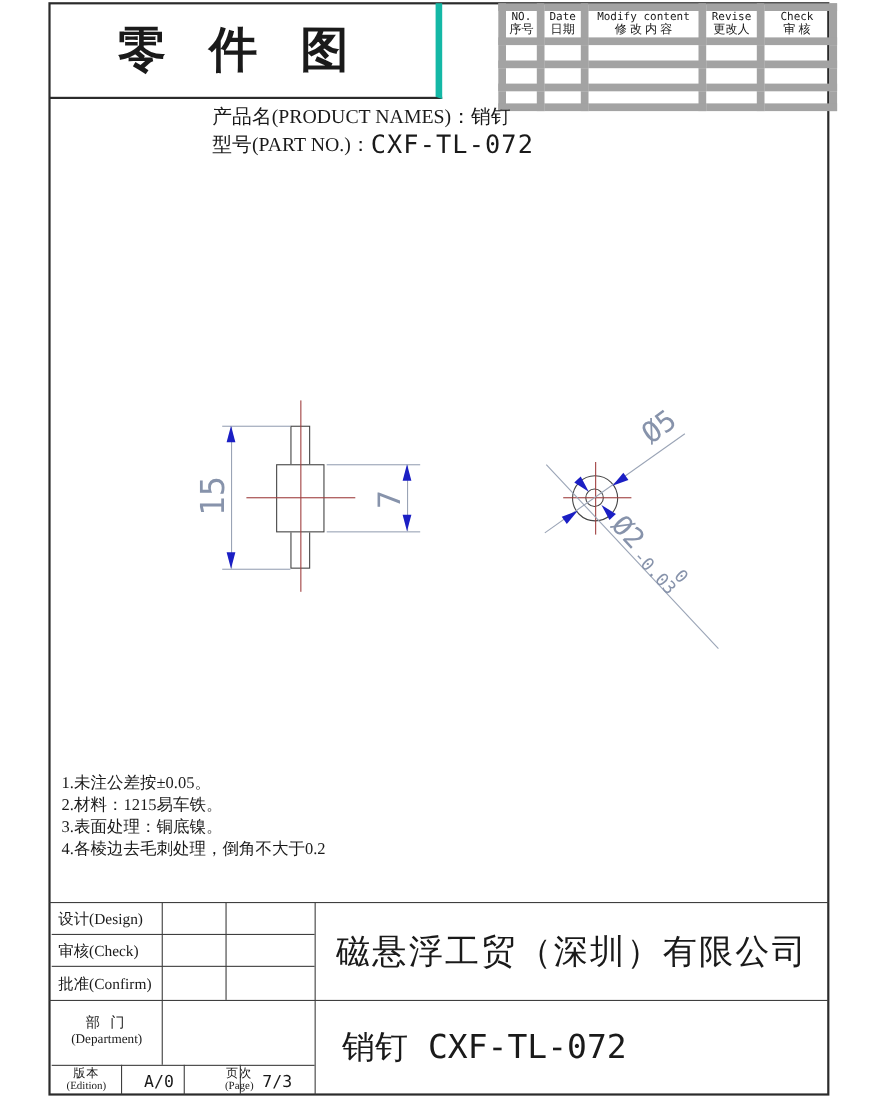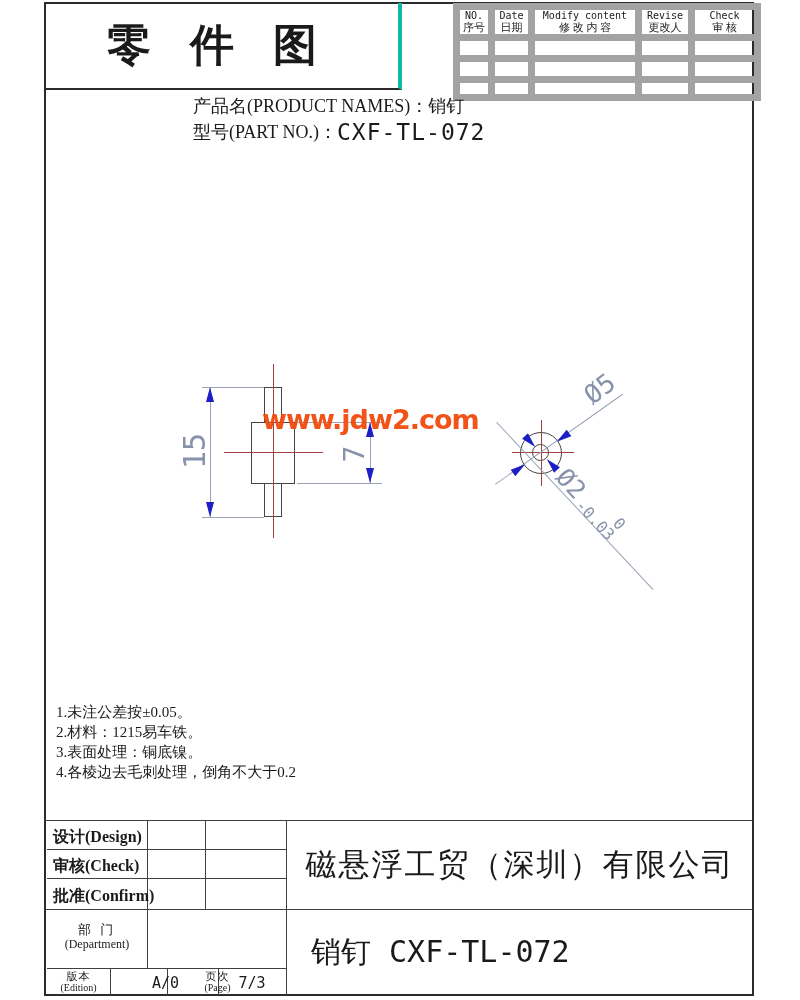--- a/index.html
+++ b/index.html
@@ -7,37 +7,37 @@
          font-family:"Liberation Serif",serif;color:#1a1a1a;}
   .ln{position:absolute;background:#3f3f3f;}
   .redln{position:absolute;background:#a04040;}
   .dimln{position:absolute;background:#9aa4b6;}
   .cadtxt{position:absolute;color:#8793ab;font-family:"DejaVu Sans Mono",monospace;}
   .arr{position:absolute;width:0;height:0;border-top:4px solid transparent;
        border-bottom:4px solid transparent;border-left:15px solid #1b1fc4;transform-origin:0 50%;}
   .page-border{position:absolute;left:44px;top:2px;width:710px;height:994px;
        border:2px solid #2b2b2b;box-sizing:border-box;}
   .title-box{position:absolute;left:45px;top:3px;width:357px;height:87px;
-       border-right:4px solid #14b8a6;border-bottom:2px solid #2b2b2b;box-sizing:border-box;
+       border-right:6px solid #14b8a6;border-bottom:2px solid #2b2b2b;box-sizing:border-box;
        display:flex;align-items:center;}
   .title-box .t{margin-left:62px;font-size:44px;font-weight:bold;letter-spacing:14px;white-space:nowrap;}
   table.rev{position:absolute;left:453px;top:3px;width:301px;border-collapse:collapse;table-layout:fixed;}
   table.rev td,table.rev th{border:7px solid #a3a3a3;padding:0;text-align:center;vertical-align:middle;
        font-weight:normal;overflow:hidden;}
   table.rev th .en{display:block;font-family:"DejaVu Sans Mono",monospace;font-size:10px;line-height:11px;}
   table.rev th .cn{display:block;font-size:11px;line-height:13px;}
   .prodline{position:absolute;white-space:nowrap;}
   .rect{position:absolute;border:1px solid #454545;box-sizing:border-box;background:#fff;}
   .circ{position:absolute;border:1px solid #454545;box-sizing:border-box;border-radius:50%;background:transparent;}
   .rot90{transform:rotate(-90deg);}
   .wm{position:absolute;left:262px;top:404px;font-family:"DejaVu Sans",sans-serif;font-weight:bold;
       font-size:27px;letter-spacing:-1px;color:#f24a0c;opacity:.95;z-index:30;white-space:nowrap;}
   .tech{position:absolute;left:56px;top:702px;font-size:15px;line-height:20px;}
   .tech .hd{margin-left:34px;}
-  .tb-label{position:absolute;font-size:16px;white-space:nowrap;font-weight:bold;}
+  .tb-label{position:absolute;font-size:14px;white-space:nowrap;}
   .tb-2line{position:absolute;text-align:center;}
   .tb-2line .cn{display:block;font-size:13px;letter-spacing:3px;line-height:15px;}
   .tb-2line .en{display:block;font-size:12px;line-height:14px;letter-spacing:0;}
   .tb-2line.small .cn{font-size:11px;line-height:12px;letter-spacing:1px;}
   .tb-2line.small .en{font-size:10px;line-height:12px;}
   .tb-val{position:absolute;text-align:center;font-family:"DejaVu Sans Mono",monospace;font-size:15px;}
   .company{position:absolute;left:287px;top:820px;width:466px;height:89px;display:flex;
       align-items:center;justify-content:center;font-size:31px;letter-spacing:2px;white-space:nowrap;}
   .part-title{position:absolute;left:287px;top:910px;width:466px;height:85px;display:flex;
       align-items:center;font-size:30px;white-space:nowrap;padding-left:24px;box-sizing:border-box;
@@ -150,21 +150,20 @@
   <div class="arr" style="left:557px;top:466px;transform:rotate(226.9deg);z-index:5;"></div>
   <div class="cadtxt" style="left:578px;top:386px;font-size:26px;transform:rotate(-37deg);transform-origin:0 0;z-index:5;">Ø5</div>
   <div class="cadtxt phi2" style="left:572px;top:462px;z-index:5;">
     <span class="d">Ø2</span>
     <span class="tol">
       <span>0</span>
       <span>-0.03</span>
     </span>
   </div>
 
-  <div class="wm">www.jdw2.com</div>
 
   <div class="tech">
     <div>1.未注公差按±0.05。</div>
     <div>2.材料：1215易车铁。</div>
     <div>3.表面处理：铜底镍。</div>
     <div>4.各棱边去毛刺处理，倒角不大于0.2</div>
   </div>
 
   <div class="ln" style="left:45px;top:820px;width:708px;height:1px;"></div>
   <div class="ln" style="left:47px;top:849px;width:239px;height:1px;"></div>
@@ -184,21 +183,21 @@
 
   <div class="tb-2line" style="left:47px;top:922px;width:100px;">
     <span class="cn">部  门</span>
     <span class="en">(Department)</span>
   </div>
 
   <div class="tb-2line small" style="left:47px;top:970px;width:63px;">
     <span class="cn">版本</span>
     <span class="en">(Edition)</span>
   </div>
-  <div class="tb-val" style="left:122px;top:974px;width:57px;text-align:right;">A/0</div>
+  <div class="tb-val" style="left:116px;top:974px;width:57px;">A/0</div>
   <div class="tb-2line small" style="left:167px;top:970px;width:51px;margin-left:25px;">
     <span class="cn">页次</span>
     <span class="en">(Page)</span>
   </div>
   <div class="tb-val" style="left:218px;top:974px;width:68px;">7/3</div>
 
   <div class="company">磁悬浮工贸（深圳）有限公司</div>
   <div class="part-title">销钉 CXF-TL-072</div>
 
 </div>

